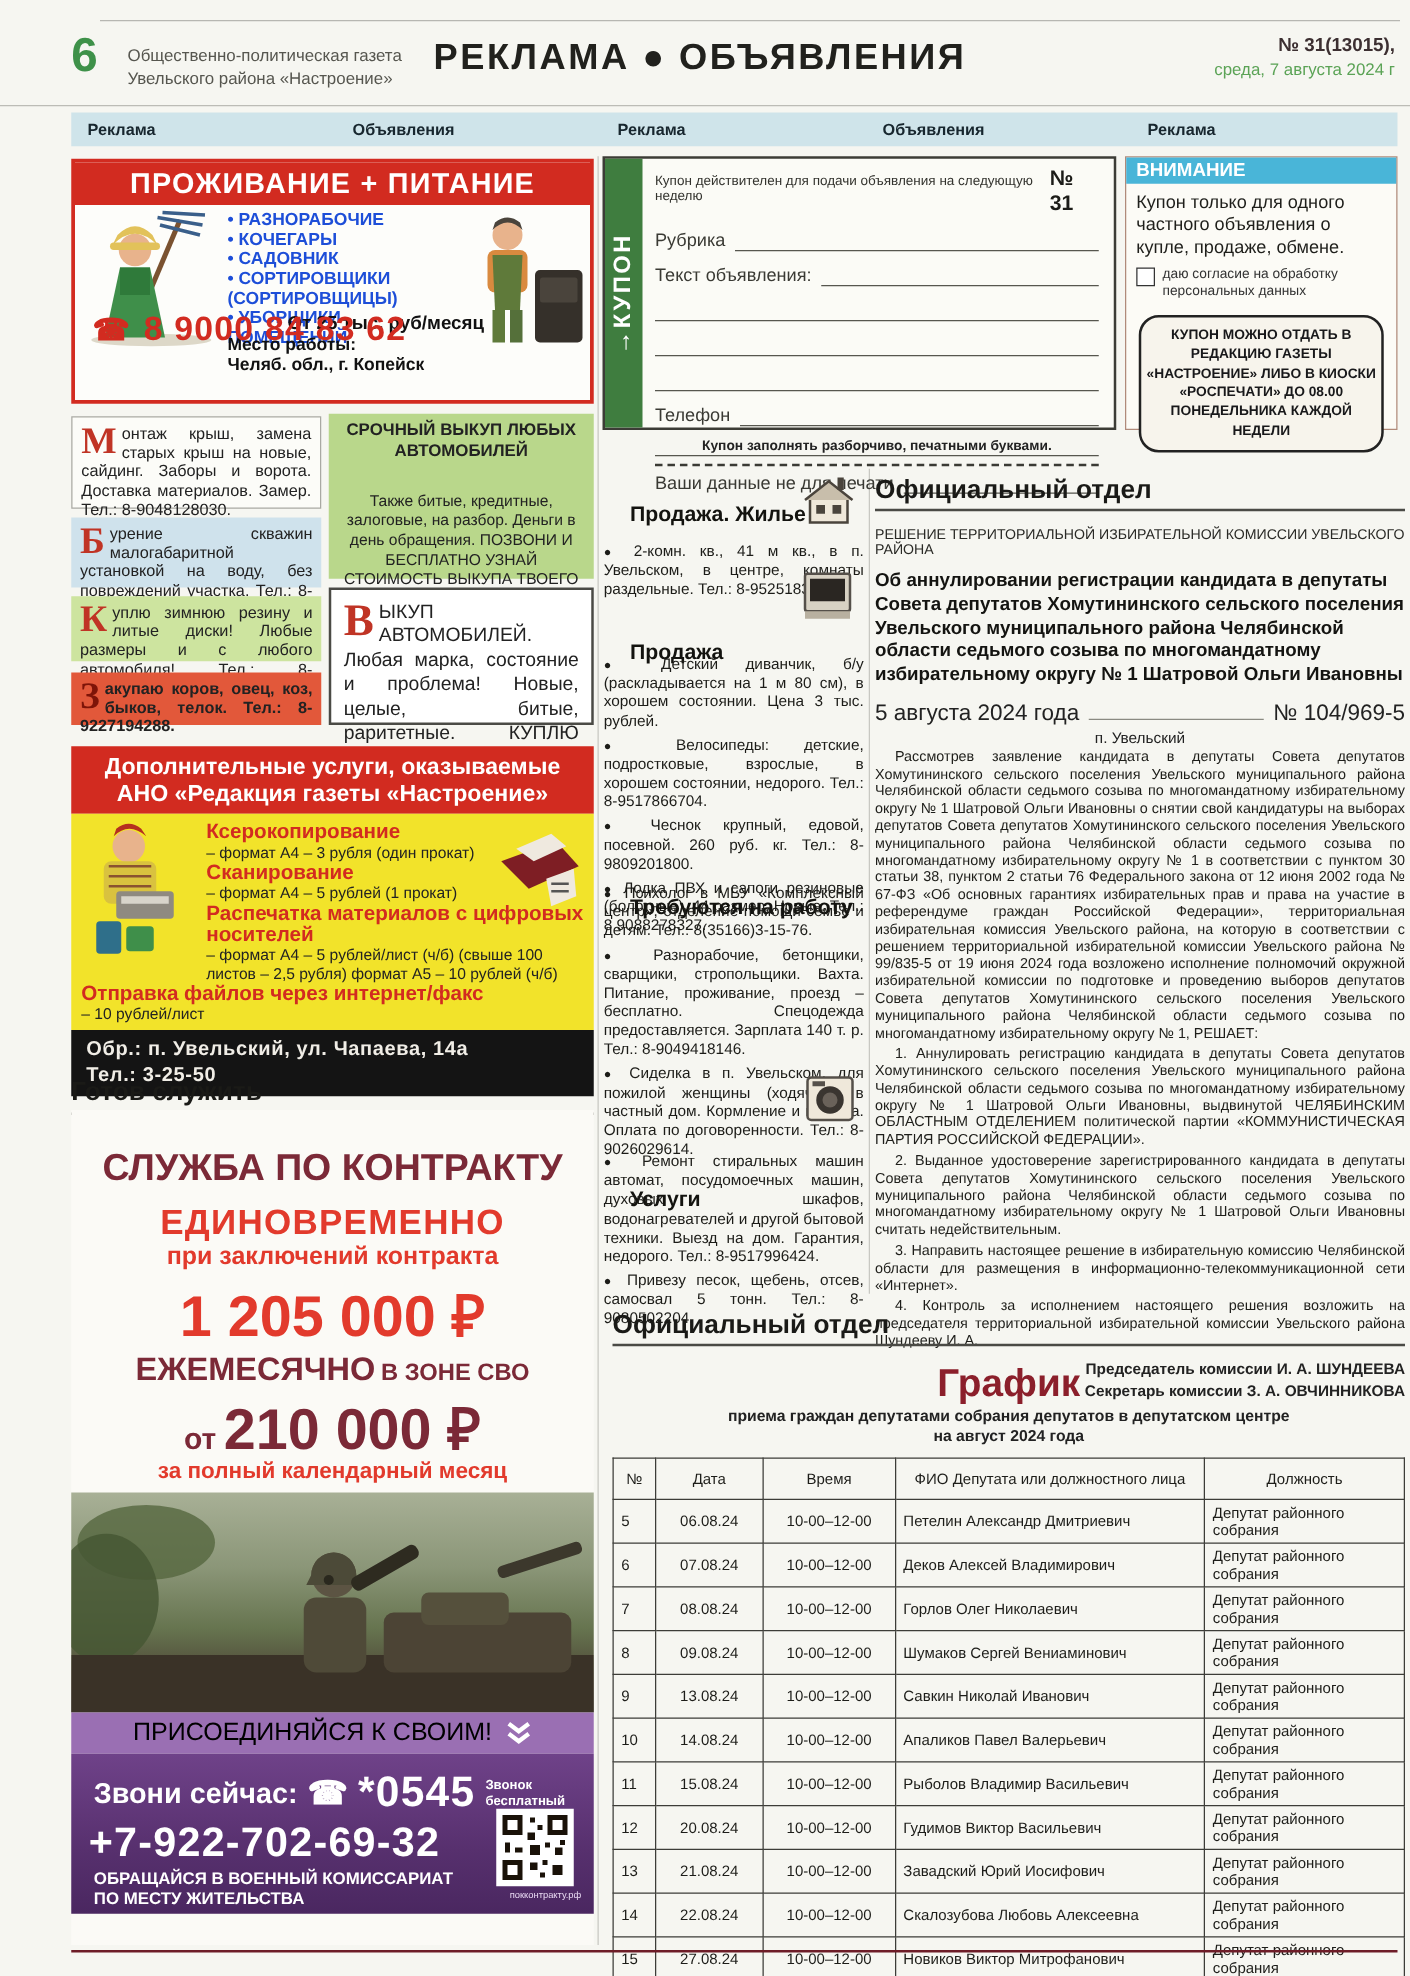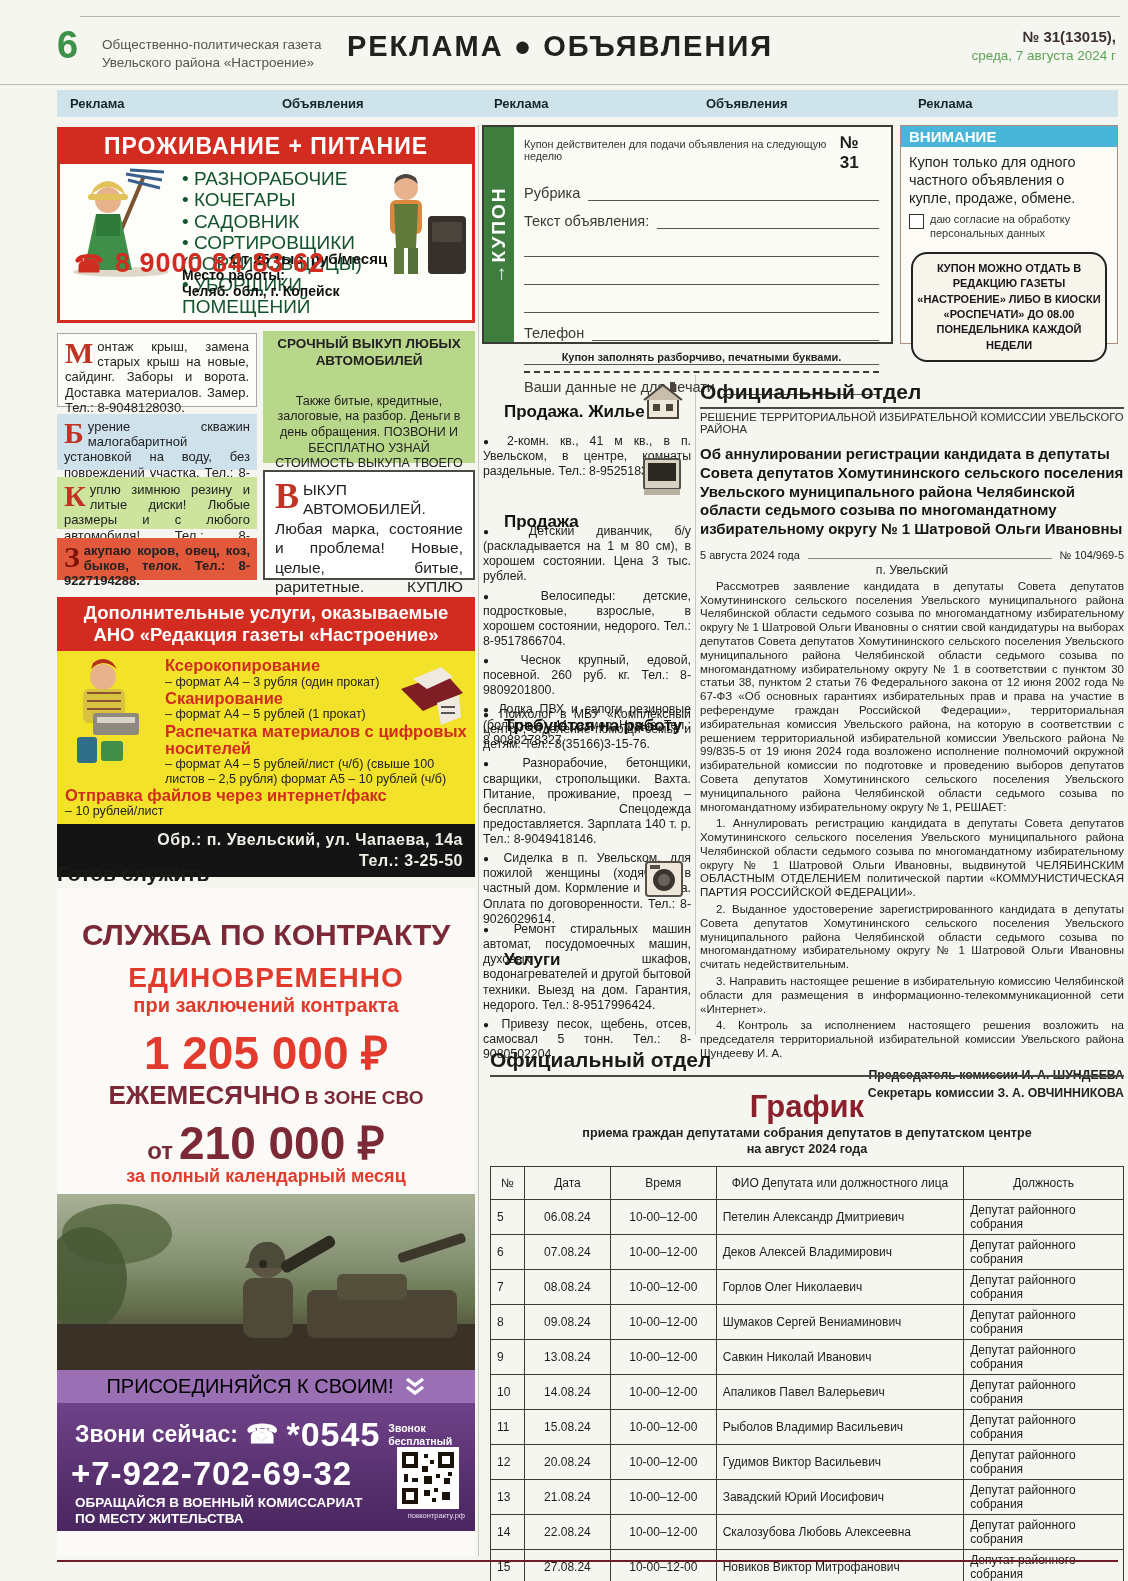--- a/index.html
+++ b/index.html
@@ -18,42 +18,42 @@
   .headrule{left:0px;top:84px;width:1128px;height:1px;background:#bcbcb6;}
   
   .tabs{left:57px;top:90px;width:1061px;height:27px;background:#cfe4ea;display:flex;align-items:center;}
   .tab{width:212px;padding-left:13px;font-size:13px;font-weight:800;color:#17262e;box-sizing:border-box;}
   .vrule{background:#c8c8c2;width:1px;}
   
   .housing{left:57px;top:127px;width:418px;height:196px;border:3px solid #d22b20;background:#fdfdfa;box-sizing:border-box;}
   .housing-title{background:#d22b20;color:#fff;text-align:center;font-size:23px;font-weight:800;
                  letter-spacing:1px;padding:3px 0 4px;}
   .housing-body{position:relative;height:118px;}
-  .housing-list{position:absolute;left:122px;top:4px;color:#14532d;font-weight:400;font-size:19px;line-height:1.12;}
+  .housing-list{position:absolute;left:122px;top:4px;color:#1d4ed8;font-weight:700;font-size:14px;line-height:1.12;}
   .housing-info{position:absolute;left:122px;top:86px;font-size:14px;font-weight:800;color:#111;line-height:1.15;}
   .housing-info .sal{font-size:15px;padding-left:48px;}
   .housing-phone{position:absolute;left:14px;bottom:3px;color:#d22b20;font-weight:800;font-size:27px;letter-spacing:1px;}
   .housing-phone .ph{font-size:24px;margin-right:10px;}
   
   .sad{position:absolute;font-size:13px;line-height:1.17;padding:5px 7px;box-sizing:border-box;text-align:justify;}
   .dc{float:left;font-family:"Liberation Serif",serif;font-size:30px;line-height:.8;font-weight:800;
       color:#c03425;margin:2px 4px 0 0;}
   .gbox{background:#b9d78b;text-align:center;font-size:12.5px;line-height:1.25;}
   .gbox .t{font-weight:800;font-size:13.5px;}
   .wbox{background:#fff;border:2px solid #4a4a45;font-size:15.5px;line-height:1.25;}
   
   .svcad{left:57px;top:597px;width:418px;height:248px;box-sizing:border-box;}
   .svc-head{background:#d22b20;color:#fff;font-weight:800;font-size:18.5px;text-align:center;
             line-height:1.2;padding:5px 4px;}
   .svc-body{background:#f2e32a;position:relative;padding:6px 8px 4px 108px;min-height:122px;}
   .svc-name{color:#d22b20;font-weight:800;font-size:16.5px;line-height:1.05;}
   .svc-det{color:#222;font-size:12.5px;line-height:1.15;margin-bottom:1px;}
   .svc-body .wide{margin-left:-100px;}
   .svc-foot{background:#141414;color:#f0ede6;font-weight:800;font-size:16px;line-height:1.3;
-            padding:6px 12px;letter-spacing:.5px;text-align:right;}
+            padding:6px 12px;letter-spacing:.5px;}
   
   .sechead{font-weight:800;font-size:21px;color:#1a1a17;}
   .sechead-u{border-bottom:2px solid #4a4a45;padding-bottom:3px;}
   
   .mil{left:57px;top:888px;width:418px;height:668px;background:#fbfaf6;}
   .mil .c{position:absolute;left:0;width:100%;text-align:center;}
   .mil-t1{top:30px;color:#7b2937;font-size:30px;font-weight:800;}
   .mil-t2{top:74px;color:#e23a2c;font-size:28px;font-weight:800;letter-spacing:1px;}
   .mil-t3{top:106px;color:#e23a2c;font-size:20px;font-weight:800;}
   .mil-t4{top:132px;color:#e23a2c;font-size:46px;font-weight:800;}
@@ -100,23 +100,23 @@
             font-weight:800;font-size:11px;line-height:1.4;padding:7px 0;background:#f7f4ec;color:#18181a;}
   
   .cl-head{position:relative;font-weight:800;font-size:17px;color:#13130f;padding-left:14px;}
   .cl-head::before{content:"";position:absolute;left:0;top:-2px;width:26px;height:22px;
                    background:#cfe4ea;transform:skewX(-20deg);z-index:-1;}
   .cl-items{margin:6px 0 0;padding:0;list-style:none;font-size:12.3px;line-height:1.23;text-align:justify;color:#1c1c18;}
   .cl-items li{margin-bottom:4px;}
   .cl-items li::before{content:"●  ";font-size:10px;}
   
   .off1{left:700px;top:380px;width:424px;}
-  .kicker{font-size:11.3px;color:#2a2a26;margin-top:2px;}
+  .kicker{font-size:11.3px;color:#2a2a26;margin-top:13px;}
   .off-title{font-weight:800;font-size:15px;line-height:1.25;color:#141411;margin-top:10px;}
-  .off-date{display:flex;align-items:baseline;font-size:11px;margin-top:10px;gap:8px;}
+  .off-date{display:flex;align-items:baseline;font-size:18px;margin-top:10px;gap:8px;}
   .off-date .rule{flex:1;border-bottom:1px solid #8a8a82;height:9px;}
   .off-place{text-align:center;font-size:12.3px;margin-top:2px;}
   .off-body p{font-size:11.5px;line-height:1.2;text-align:justify;text-indent:16px;margin:3px 0;color:#1e1e1a;}
   .off-sign{text-align:right;font-weight:800;font-size:12.3px;line-height:1.45;margin-top:6px;}
   .off2{left:490px;top:1048px;width:634px;}
   .gr-title{text-align:center;color:#8b1f2b;font-size:31px;font-weight:800;margin-top:12px;}
   .gr-sub{text-align:center;font-weight:800;font-size:12.6px;line-height:1.3;}
   table.sched{width:100%;border-collapse:collapse;margin-top:8px;}
   .sched th,.sched td{border:1px solid #3d3d38;font-size:12px;padding:3px 6px;color:#1d1d19;}
   .sched th{font-weight:400;text-align:center;height:26px;}

